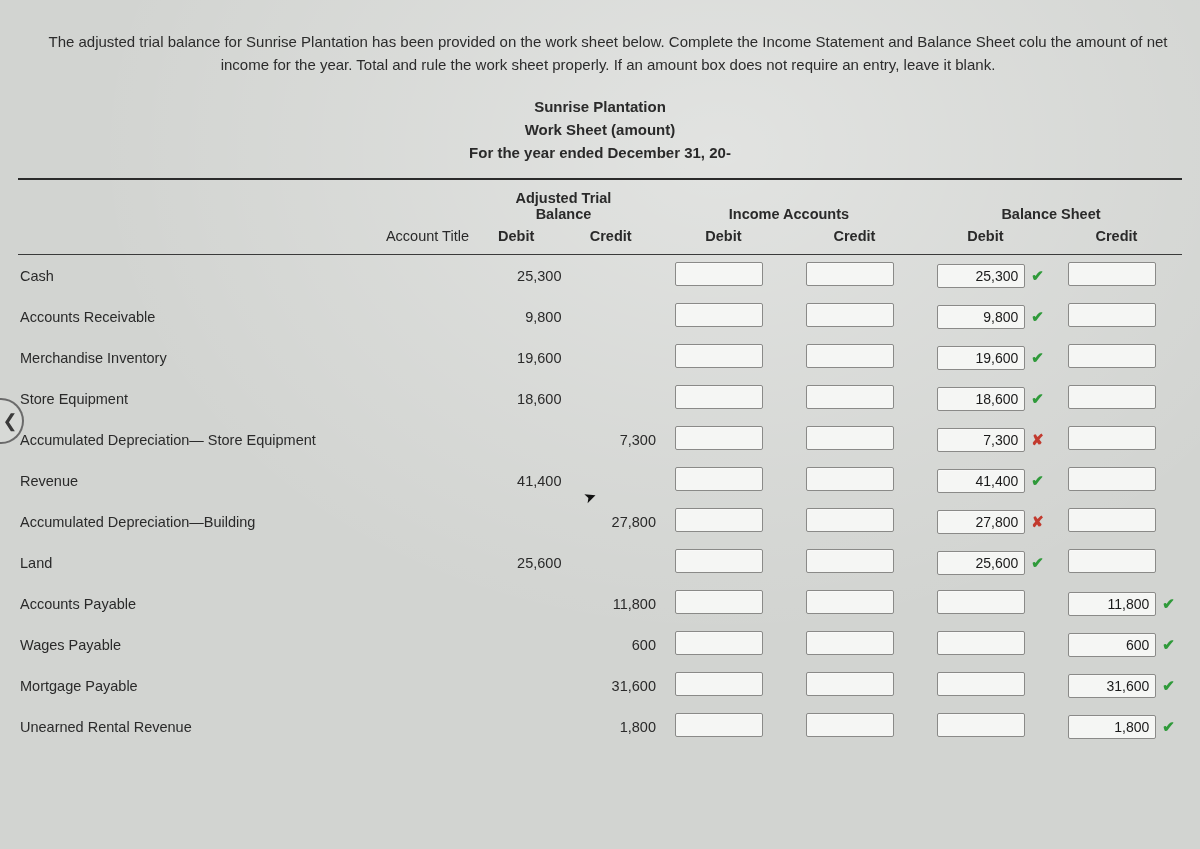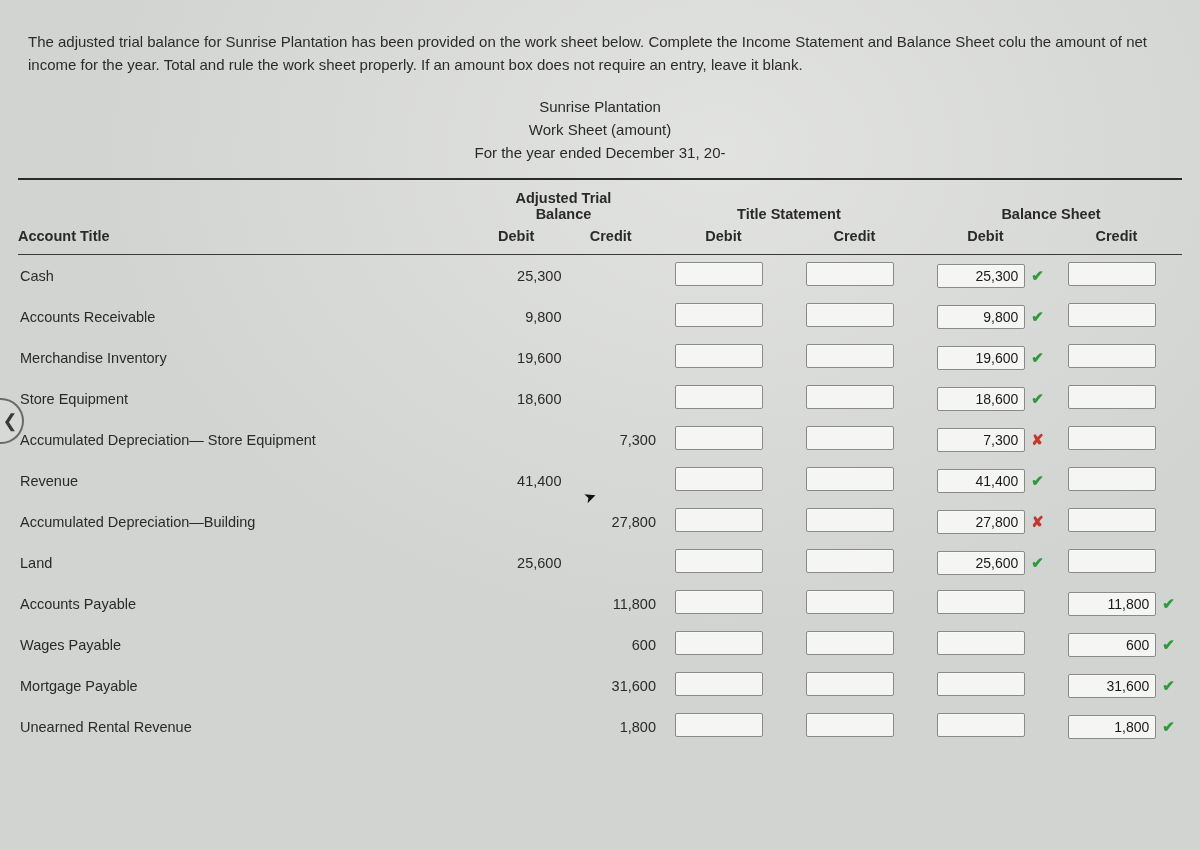--- a/index.html
+++ b/index.html
@@ -18,27 +18,28 @@
     height: 849px;
     box-sizing: border-box;
     padding: 30px 0 0 0;
     background: radial-gradient(ellipse 900px 700px at 720px 150px, rgba(255,255,255,.35), rgba(0,0,0,0) 70%), #d2d4d1;
   }
   .instructions {
     padding: 0 12px 0 28px;
     font-size: 15px;
     line-height: 1.55;
     color: #2c2c2c;
+    text-align: center;
   }
   .worksheet {
     margin: 18px 18px 0 18px;
   }
   .ws-title {
     text-align: center;
-    font-weight: normal;
+    font-weight: bold;
     font-size: 15px;
     line-height: 1.55;
   }
   .hr-top {
     border: 0;
     border-top: 2px solid #2b2b2b;
     margin: 14px 0 0 0;
   }
   .hr-thin {
     border: 0;
@@ -52,21 +53,21 @@
     font-size: 14.5px;
   }
   table.ws col.acct { width: 420px; }
   table.ws col.adj  { width: 88px; }
   table.ws col.num  { width: 100px; }
   table.ws col.mark { width: 22px; }
 
   th.group { padding: 10px 4px 2px 4px; font-weight: bold; text-align:center; vertical-align: bottom; }
   th.group.adj { white-space: nowrap; }
   th.sub   { padding: 4px 6px 10px 6px; font-weight: bold; text-align:center; }
-  th.acct-title { padding: 4px 0 10px 0; font-weight: bold; text-align:left; }
+  th.acct-title { padding: 4px 0 10px 0; font-weight: normal; text-align:right; }
 
   td.acct { padding: 9px 4px 9px 2px; color:#2a2a2a;margin-left:30px; }
   td.num  { padding: 7px 2px; text-align: right; vertical-align: middle; font-variant-numeric: tabular-nums; }
   td.mark { padding: 0 0 0 4px; vertical-align: middle; font-weight: bold; font-size: 15px; }
 
   .input-box {
     display: inline-block;
     box-sizing: border-box;
     width: 88px;
     height: 24px;
@@ -140,21 +141,21 @@
         <col class="num">
           <col class="mark">
       </colgroup>
       <thead>
         <tr>
           <th></th>
           <th class="group adj" colspan="2">
             <div style="white-space:pre-line;">Adjusted Trial
 Balance</div>
           </th>
-          <th class="group" colspan="4">Title Statement</th>
+          <th class="group" colspan="4">Income Accounts</th>
           <th class="group" colspan="4">Balance Sheet</th>
         </tr>
         <tr>
           <th class="acct-title">Account Title</th>
           <th class="sub">Debit</th>
           <th class="sub">Credit</th>
           <th class="sub" colspan="2">Debit</th>
           <th class="sub" colspan="2">Credit</th>
           <th class="sub" colspan="2">Debit</th>
           <th class="sub" colspan="2">Credit</th>

